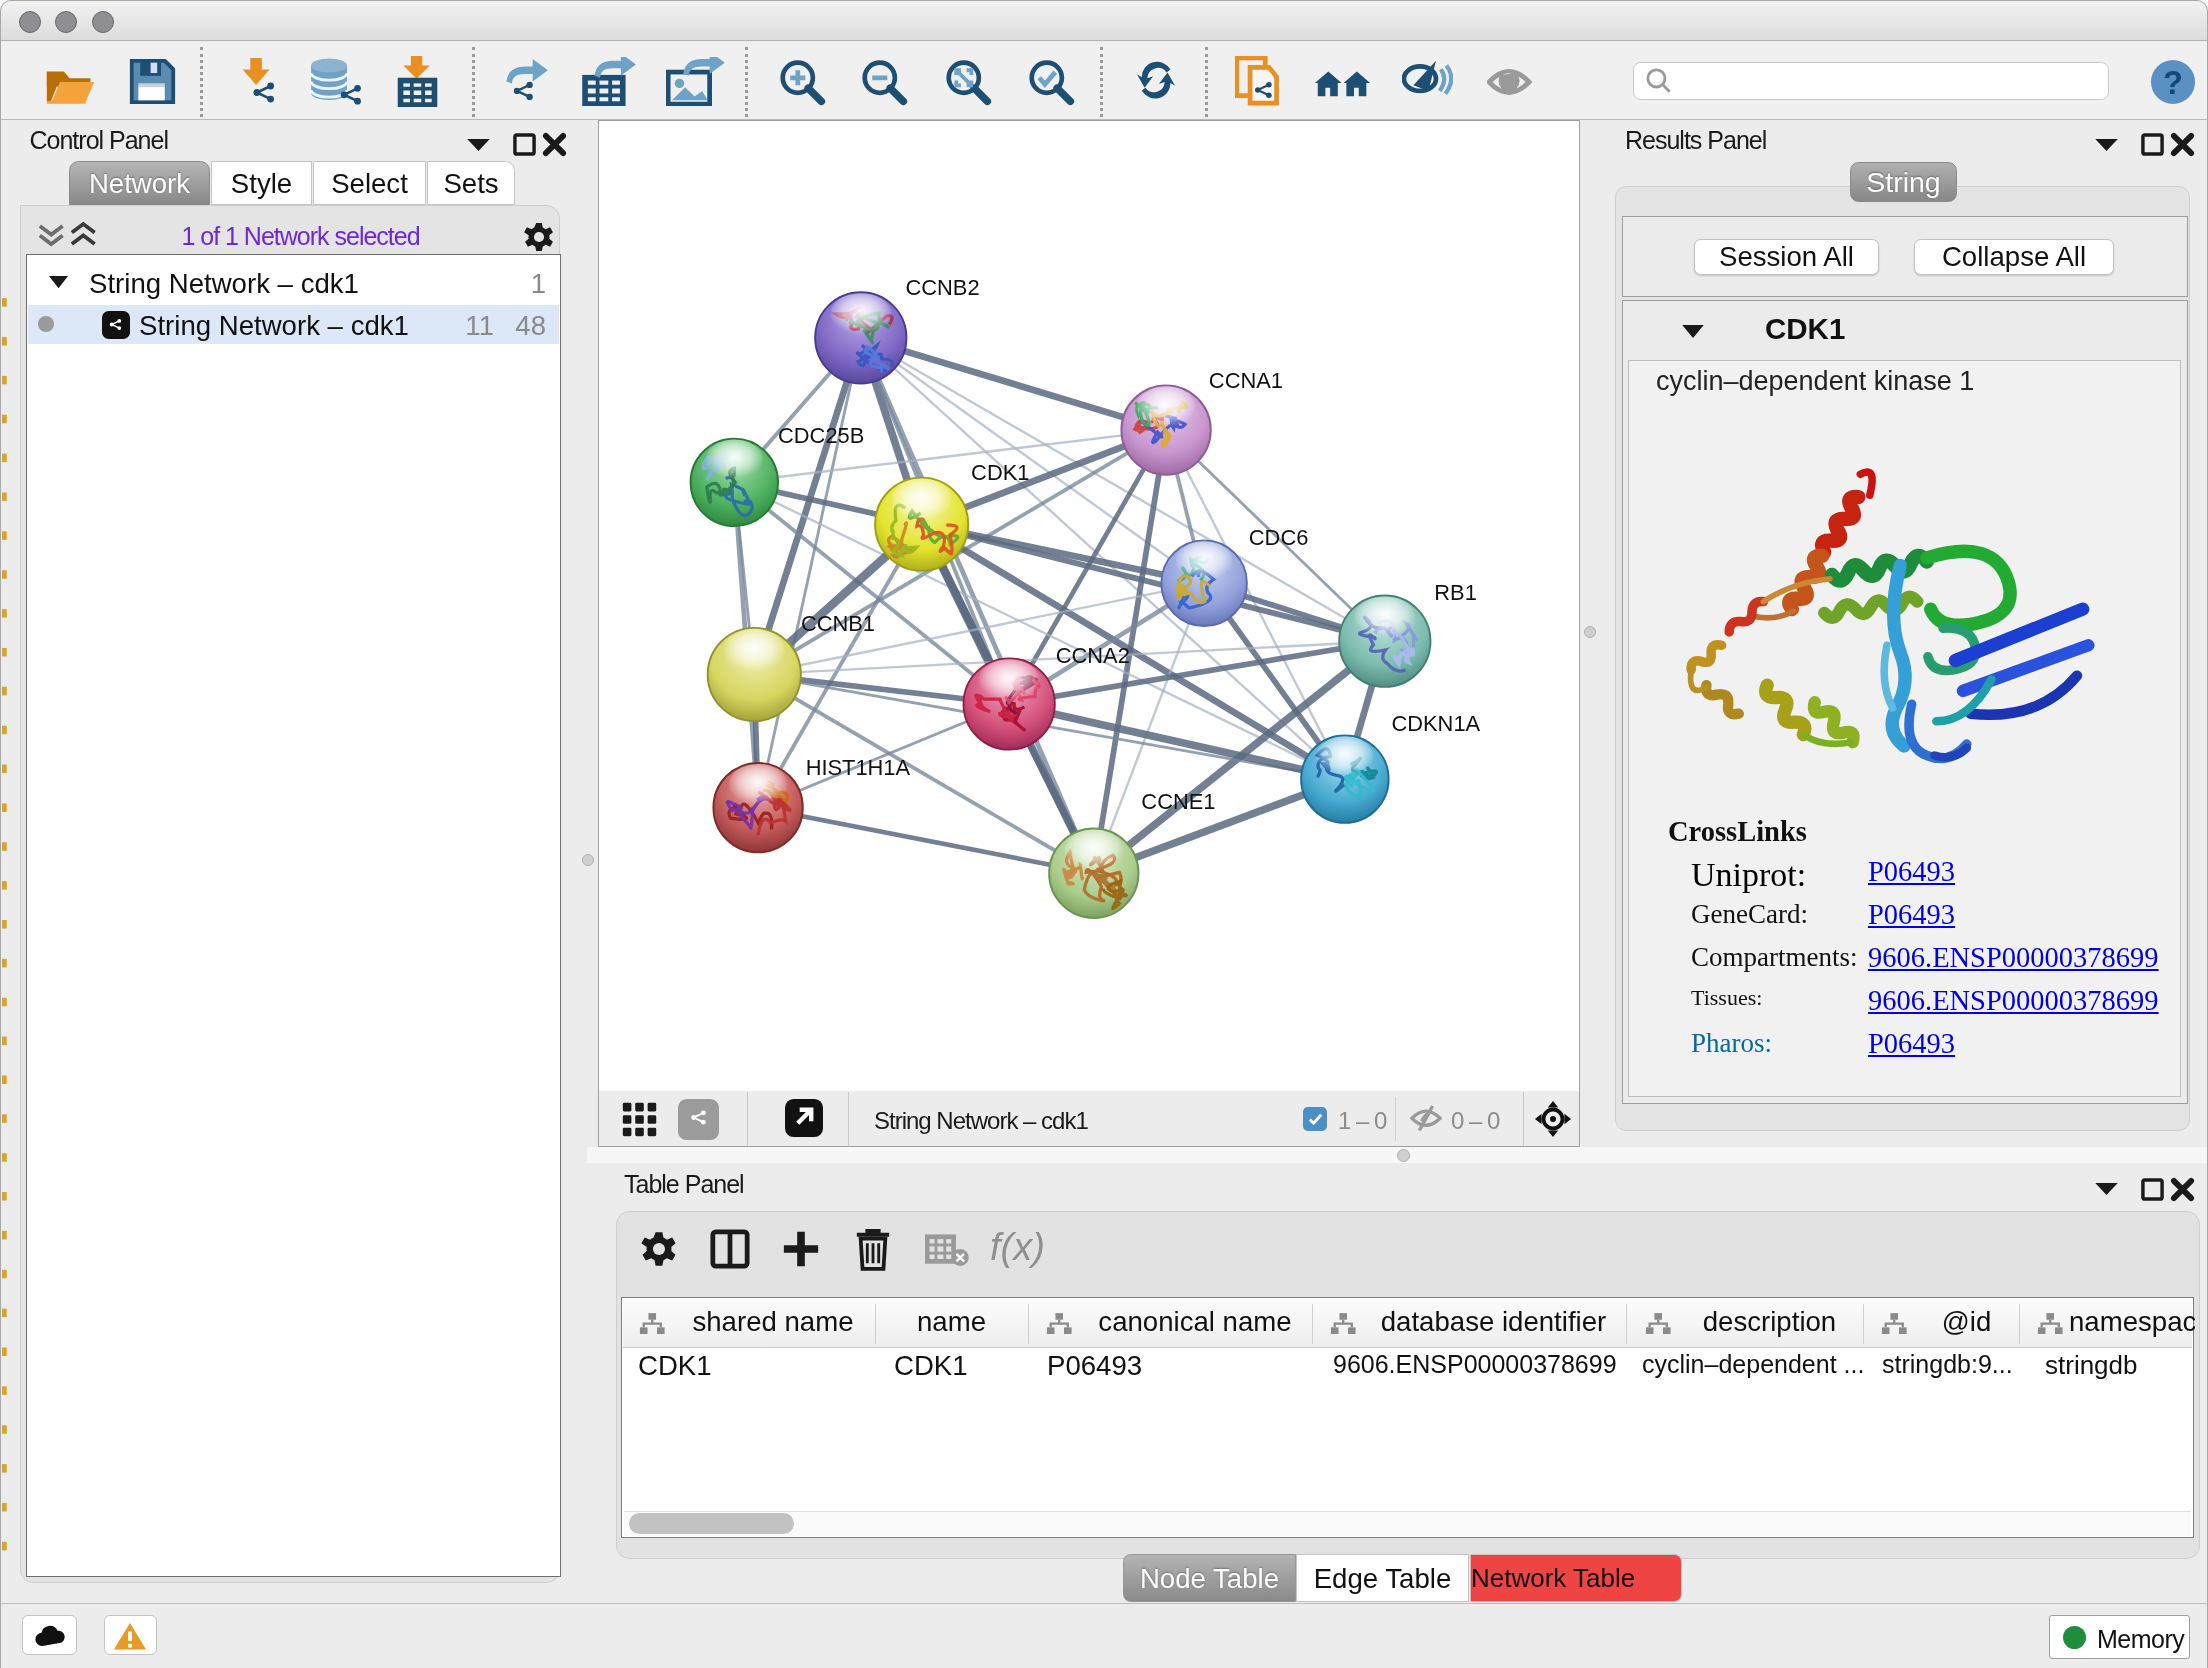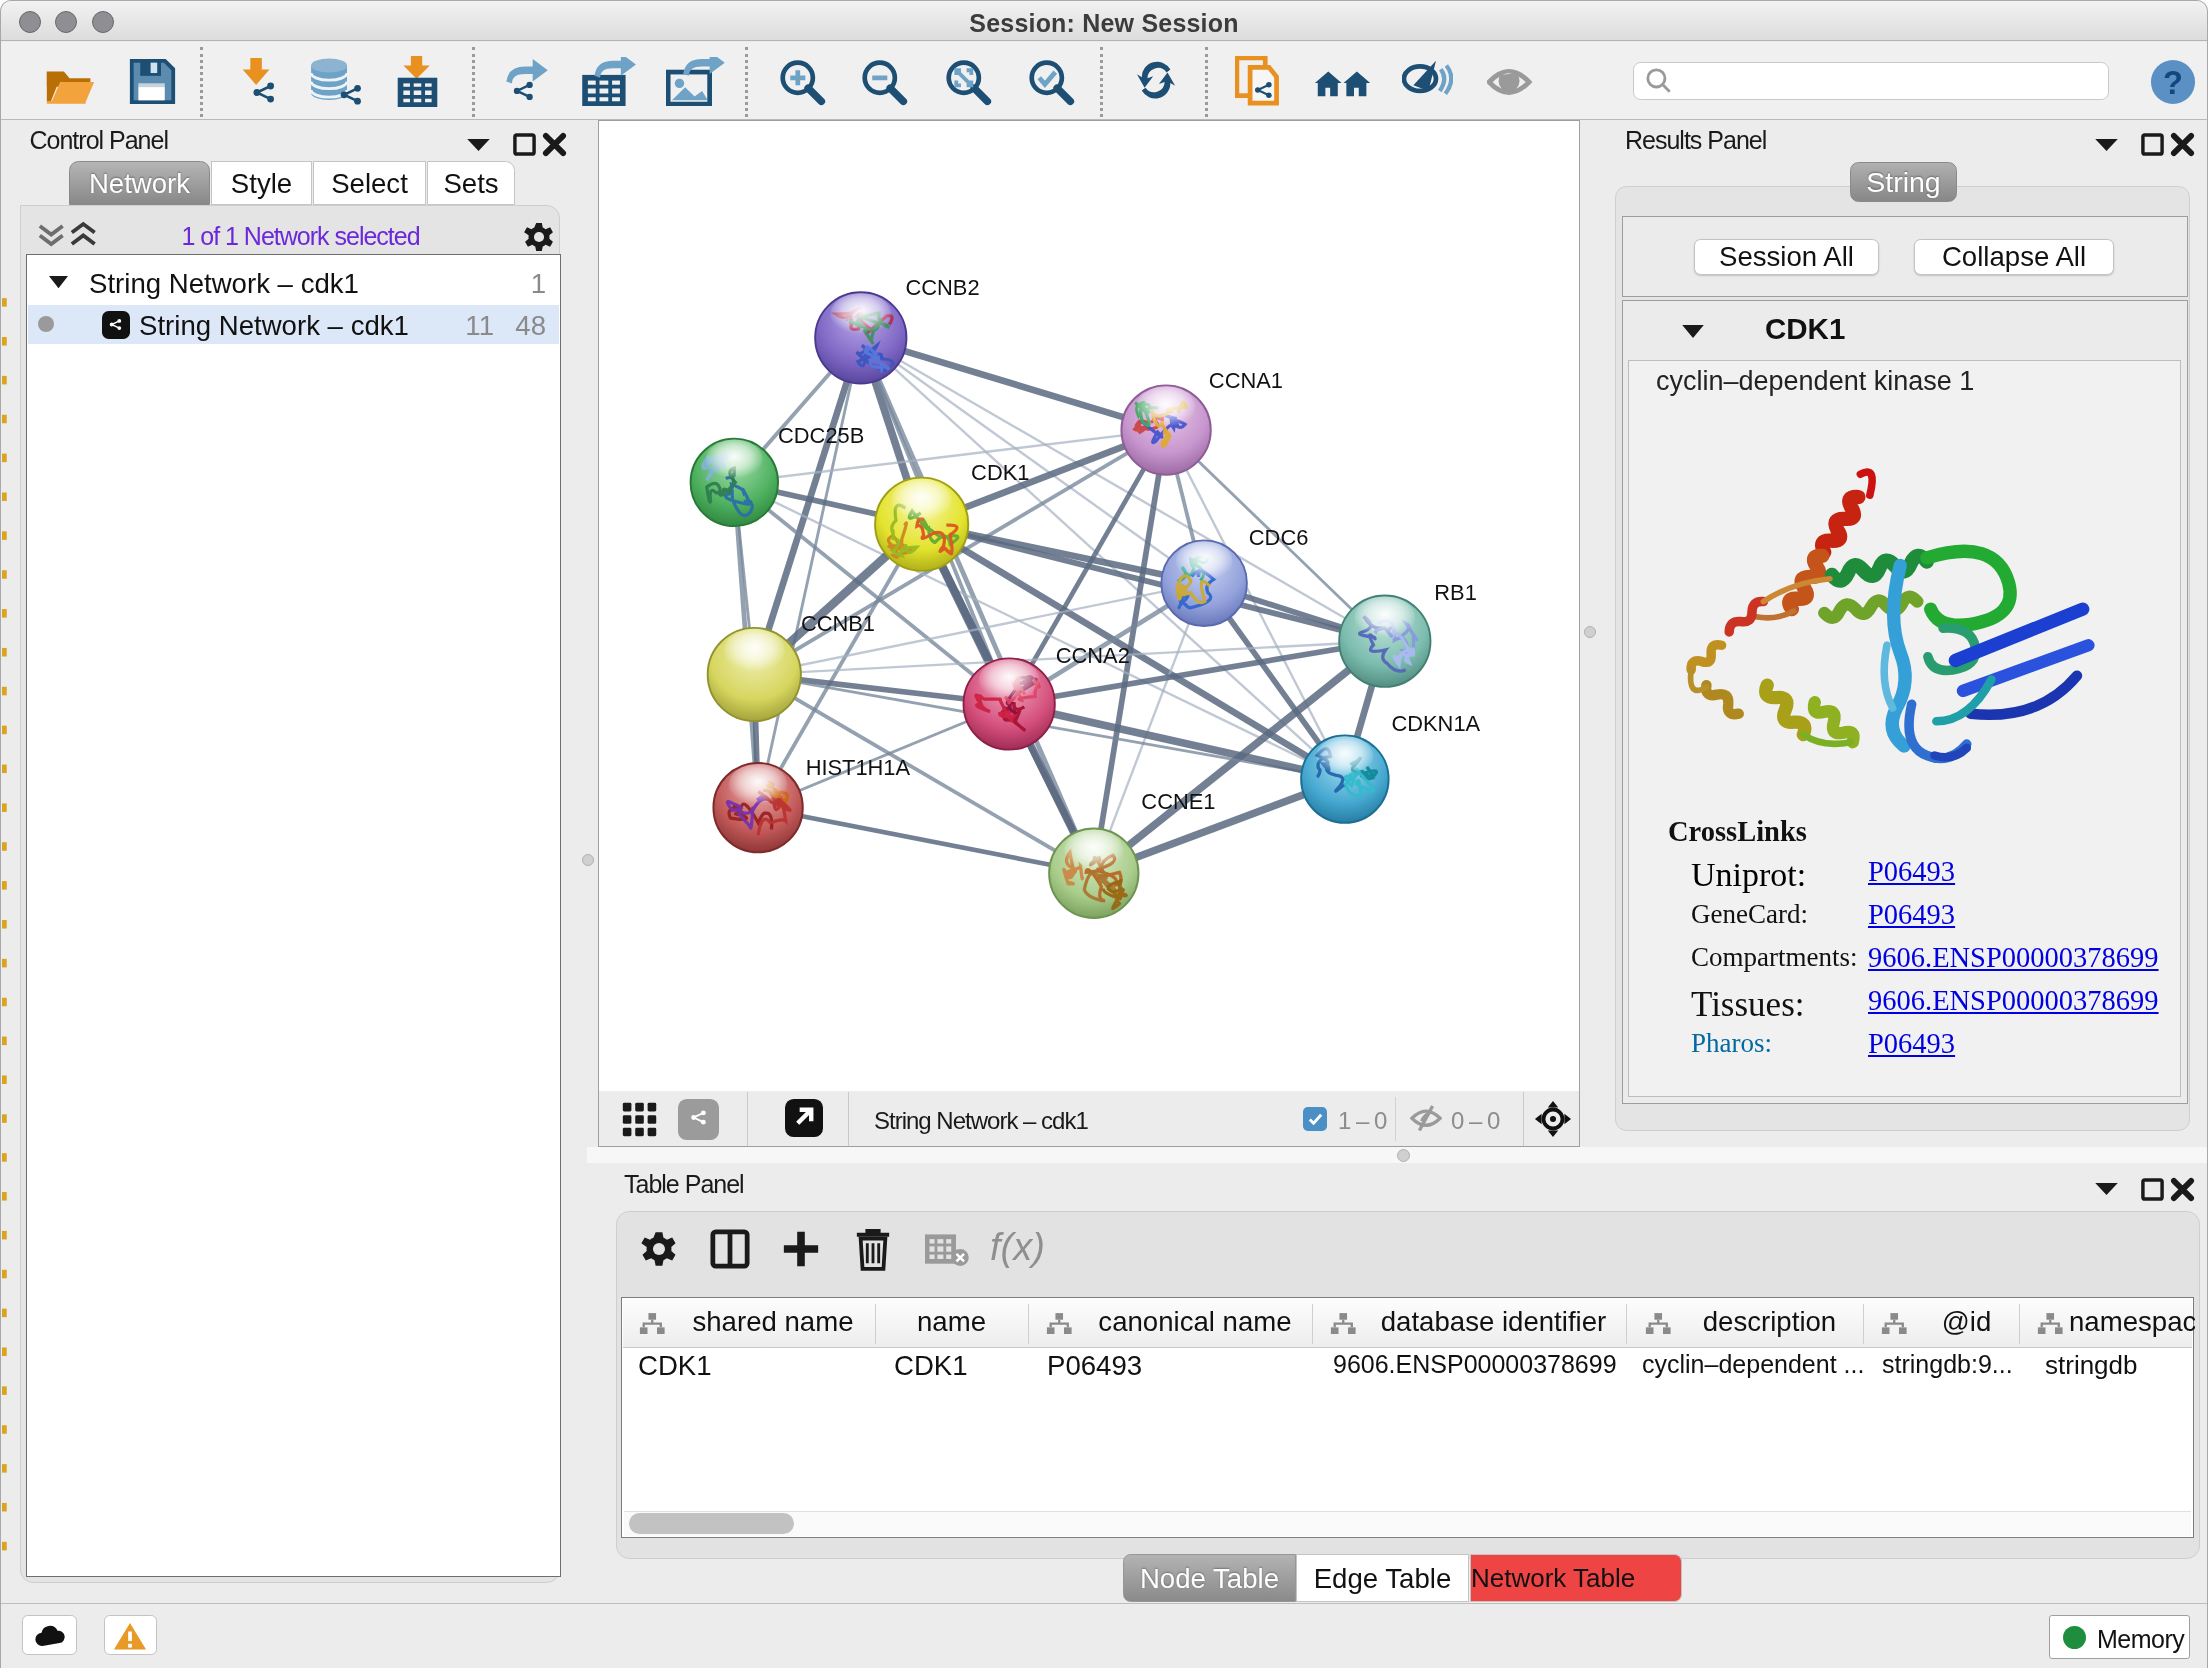--- a/index.html
+++ b/index.html
@@ -32,21 +32,20 @@
 .link{color:#0000e0;text-decoration:underline}
 .serif{font-family:"Liberation Serif",serif}
 .gray{color:#8c8c8c}
 </style></head>
 <body>
 <div class="win">
  <div class="abs titlebar"></div>
  <div class="abs tl" style="left:18px"></div>
  <div class="abs tl" style="left:54px"></div>
  <div class="abs tl" style="left:91px"></div>
- <div class="abs title">Session: New Session</div>
  <div class="abs toolbar"></div>
  <svg class="abs" style="left:43px;top:57px" width="53" height="48" viewBox="0 0 56 50">
       <path d="M3 14 h18 l6 7 h22 v9 H3z" fill="#b96f06"></path>
       <path d="M3 14 v32 h4 l8-20 h-8z" fill="#b96f06"></path>
       <path d="M8 46 L17 25 h36 L44 46z" fill="#f2a33c"></path>
       <path d="M3 45 h41 v3 H3z" fill="#f2a33c"></path>
     </svg>
     <svg class="abs" style="left:127px;top:56px" width="49" height="49" viewBox="0 0 52 52">
       <path d="M2 2 h38 l10 10 v38 H2z" fill="#1d4f74"></path>
       <path d="M6 6 h32 l8 8 v32 H6z" fill="#5b8cb0"></path>
@@ -565,21 +564,21 @@
       <path d="M252 258 q-10 44 16 54 q24 10 42 -12" fill="none" stroke="#2f6fd0" stroke-width="10" stroke-linecap="round"></path>
       <path d="M276 312 q20 6 34 -8" fill="none" stroke="#2244bb" stroke-width="9" stroke-linecap="round"></path>
     </svg>
     <div class="abs serif" style="left:1667px;top:815px;font-size:28.5px;font-weight:bold;color:#111">CrossLinks</div>
     <div class="abs serif" style="left:1690px;top:855px;font-size:34px;color:#000000">Uniprot:</div>
     <div class="abs serif link" style="left:1867px;top:855px;font-size:28.5px">P06493</div>
     <div class="abs serif" style="left:1690px;top:898px;font-size:27px;color:#111">GeneCard:</div>
     <div class="abs serif link" style="left:1867px;top:898px;font-size:28.5px">P06493</div>
     <div class="abs serif" style="left:1690px;top:941px;font-size:27px;color:#111">Compartments:</div>
     <div class="abs serif link" style="left:1867px;top:941px;font-size:28.5px">9606.ENSP00000378699</div>
-    <div class="abs serif" style="left:1690px;top:984px;font-size:35px;color:#111">Tissues:</div>
+    <div class="abs serif" style="left:1690px;top:984px;font-size:22px;color:#111">Tissues:</div>
     <div class="abs serif link" style="left:1867px;top:984px;font-size:28.5px">9606.ENSP00000378699</div>
     <div class="abs serif" style="left:1690px;top:1027px;font-size:27px;color:#0369a1">Pharos:</div>
     <div class="abs serif link" style="left:1867px;top:1027px;font-size:28.5px">P06493</div>
  <div class="abs tablepanel"></div>
  <div class="abs" style="left:581px;top:853px;width:12.4px;height:12.4px;border-radius:50%;background:#d0d0d0;border:1px solid #b0b0b0"></div>
     <div class="abs" style="left:1583px;top:625px;width:12.4px;height:12.4px;border-radius:50%;background:#d0d0d0;border:1px solid #b0b0b0"></div>
     <div class="abs" style="left:586px;top:1146px;width:1623px;height:16px;background:#f7f7f7"></div>
     <div class="abs" style="left:1396px;top:1148px;width:13.3px;height:13.3px;border-radius:50%;background:#d0d0d0;border:1px solid #b0b0b0"></div>
  <div class="abs panel-title" style="left:623px;top:1169px">Table Panel</div>
     <svg class="abs" style="left:2093px;top:1180px" width="25" height="15" viewBox="0 0 26 16">

